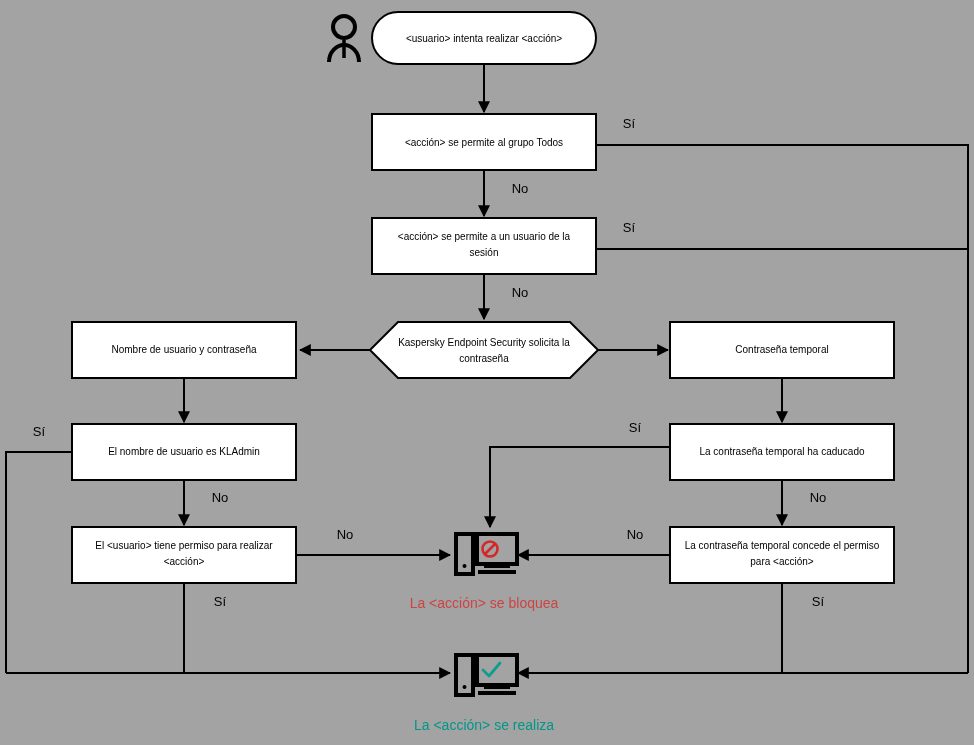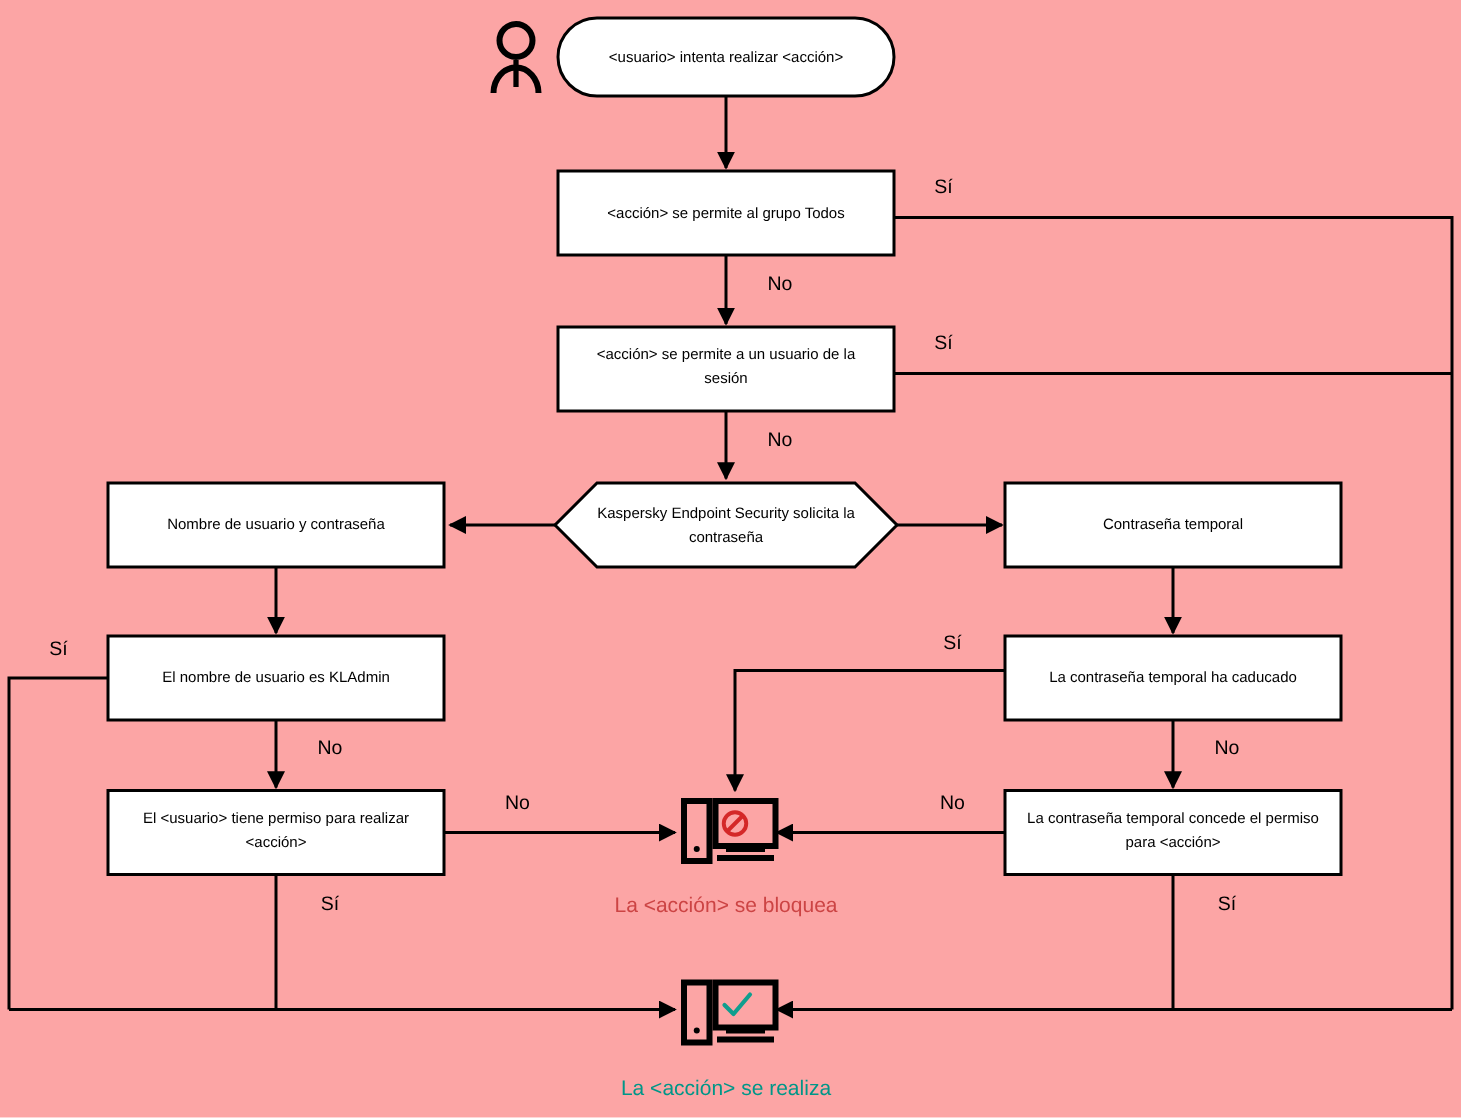--- a/index.html
+++ b/index.html
@@ -4,21 +4,21 @@
 <style>
   html, body {
     margin: 0;
     padding: 0;
     background: #ffffff;
   }
   #canvas {
     position: relative;
     width: 974px;
     height: 745px;
-    background: #fca5a5;
+    background: #a3a3a3;
     font-family: "Liberation Sans", sans-serif;
   }
   svg.diagram {
     position: absolute;
     top: 0; left: 0;
     width: 974px;
     height: 745px;
   }
   .node-text {
     font-family: "Liberation Sans", sans-serif;

